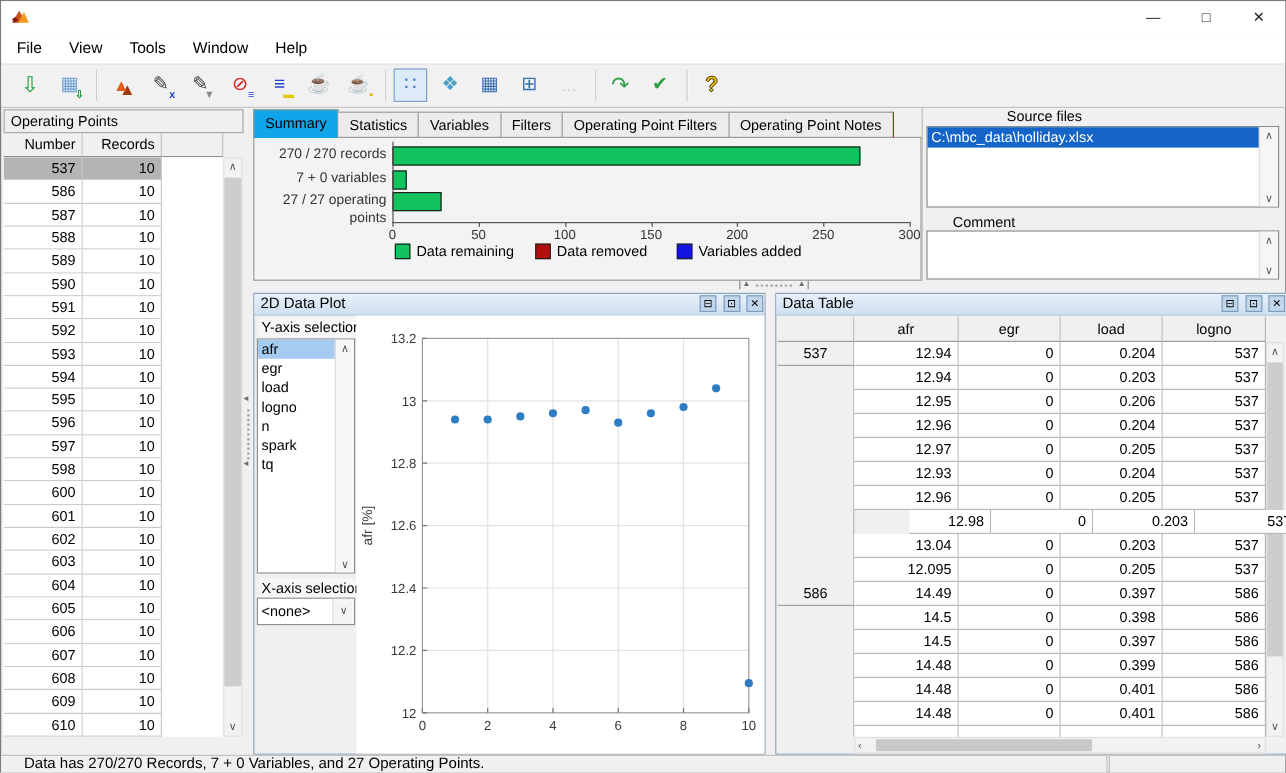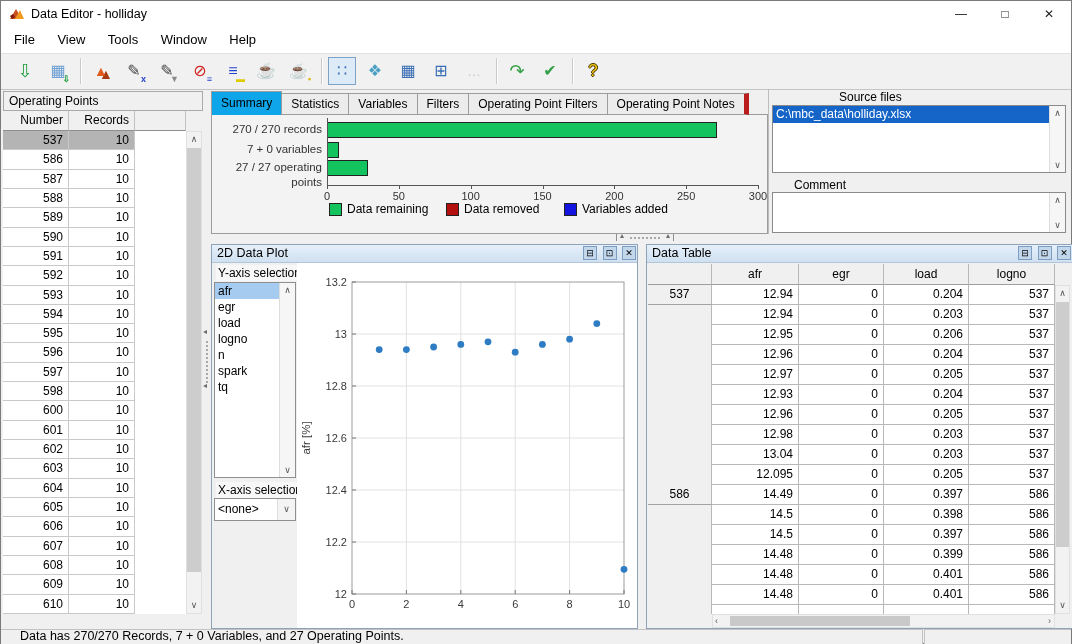--- a/index.html
+++ b/index.html
@@ -50,21 +50,21 @@
   .vs-dots{position:absolute;left:2px;top:252px;height:42px;border-left:2px dotted #a8a8a8}
   #h-split{position:absolute;left:615px;top:232px;width:58px;height:9px}
   .hs-cap{position:absolute;top:1px;width:1px;height:7px;background:#8d8d8d}
   .hs-arr{position:absolute;top:-2px;font-size:8px;color:#6d6d6d}
   .hs-dots{position:absolute;left:14px;top:4px;width:30px;border-top:2px dotted #a8a8a8}
 
   
   #tabs{position:absolute;left:210px;top:90px;height:24px;z-index:2}
   .tab{display:inline-block;padding:0 9px;line-height:21px;font-size:12px;height:22px;box-sizing:border-box;
        border:1px solid #9c9c9c;border-right:none;background:#ececec;vertical-align:bottom}
-  #tabs .tab:last-child{border-right:5px solid #b91c1c}
+  #tabs .tab:last-child{border-right:1px solid #b91c1c}
   .tab.active{background:#0ea5e9;height:24px;border-bottom:none;line-height:23px;border-right:1px solid #9c9c9c}
   .tab.active + .tab{border-left:none}
   #summary-content{position:absolute;left:210px;top:113px;width:557px;height:120px;
                    border:1px solid #9c9c9c;background:#f3f3f3;box-sizing:border-box}
 
   
   #tr-divider{position:absolute;left:767px;top:88px;width:1px;height:145px;background:#bcbcbc}
   #sf-label{position:absolute;left:838px;top:89px;font-size:12px}
   #sf-list{position:absolute;left:771px;top:104px;width:294px;height:68px;background:#fff;
            border:1px solid #8a8a8a;box-sizing:border-box}
@@ -120,21 +120,20 @@
 <div id="win">
 
   <div id="titlebar">
     <span id="app-icon">
       <svg width="16" height="16" viewBox="0 0 16 16">
         <polygon points="1,13 7,3 10,8 7,13" fill="#c84f1e"></polygon>
         <polygon points="6,13 11,4 15,13" fill="#f29a20"></polygon>
         <polygon points="1,10 4,8 6,11 3,13" fill="#7f1c0e"></polygon>
       </svg>
     </span>
-    <span id="title">Data Editor - holliday</span>
     <div class="wcbtn" style="right:88px">—</div>
     <div class="wcbtn" style="right:44px">□</div>
     <div class="wcbtn" style="right:0">✕</div>
   </div>
 
   <div id="menubar">
     <span class="menu-item">File</span>
     <span class="menu-item">View</span>
     <span class="menu-item">Tools</span>
     <span class="menu-item">Window</span>
@@ -528,21 +527,21 @@
         <div class="dt-c" style="width: 85px;">0.204</div>
         <div class="dt-c" style="width: 86px;">537</div>
       </div>
       <div style="position: absolute; left: 65px; top: 160px; height: 20px; display: flex;">
         <div class="dt-c" style="width: 87px;">12.96</div>
         <div class="dt-c" style="width: 85px;">0</div>
         <div class="dt-c" style="width: 85px;">0.205</div>
         <div class="dt-c" style="width: 86px;">537</div>
       </div>
       <div style="position: absolute; left: 65px; top: 180px; height: 20px; display: flex;">
-        <div class="dt-c" style="width: 87px;">12.98</div>
+        <div class="dt-c" style="width: 68px; margin-left: 46px;">12.98</div>
         <div class="dt-c" style="width: 85px;">0</div>
         <div class="dt-c" style="width: 85px;">0.203</div>
         <div class="dt-c" style="width: 86px;">537</div>
       </div>
       <div style="position: absolute; left: 65px; top: 200px; height: 20px; display: flex;">
         <div class="dt-c" style="width: 87px;">13.04</div>
         <div class="dt-c" style="width: 85px;">0</div>
         <div class="dt-c" style="width: 85px;">0.203</div>
         <div class="dt-c" style="width: 86px;">537</div>
       </div>

